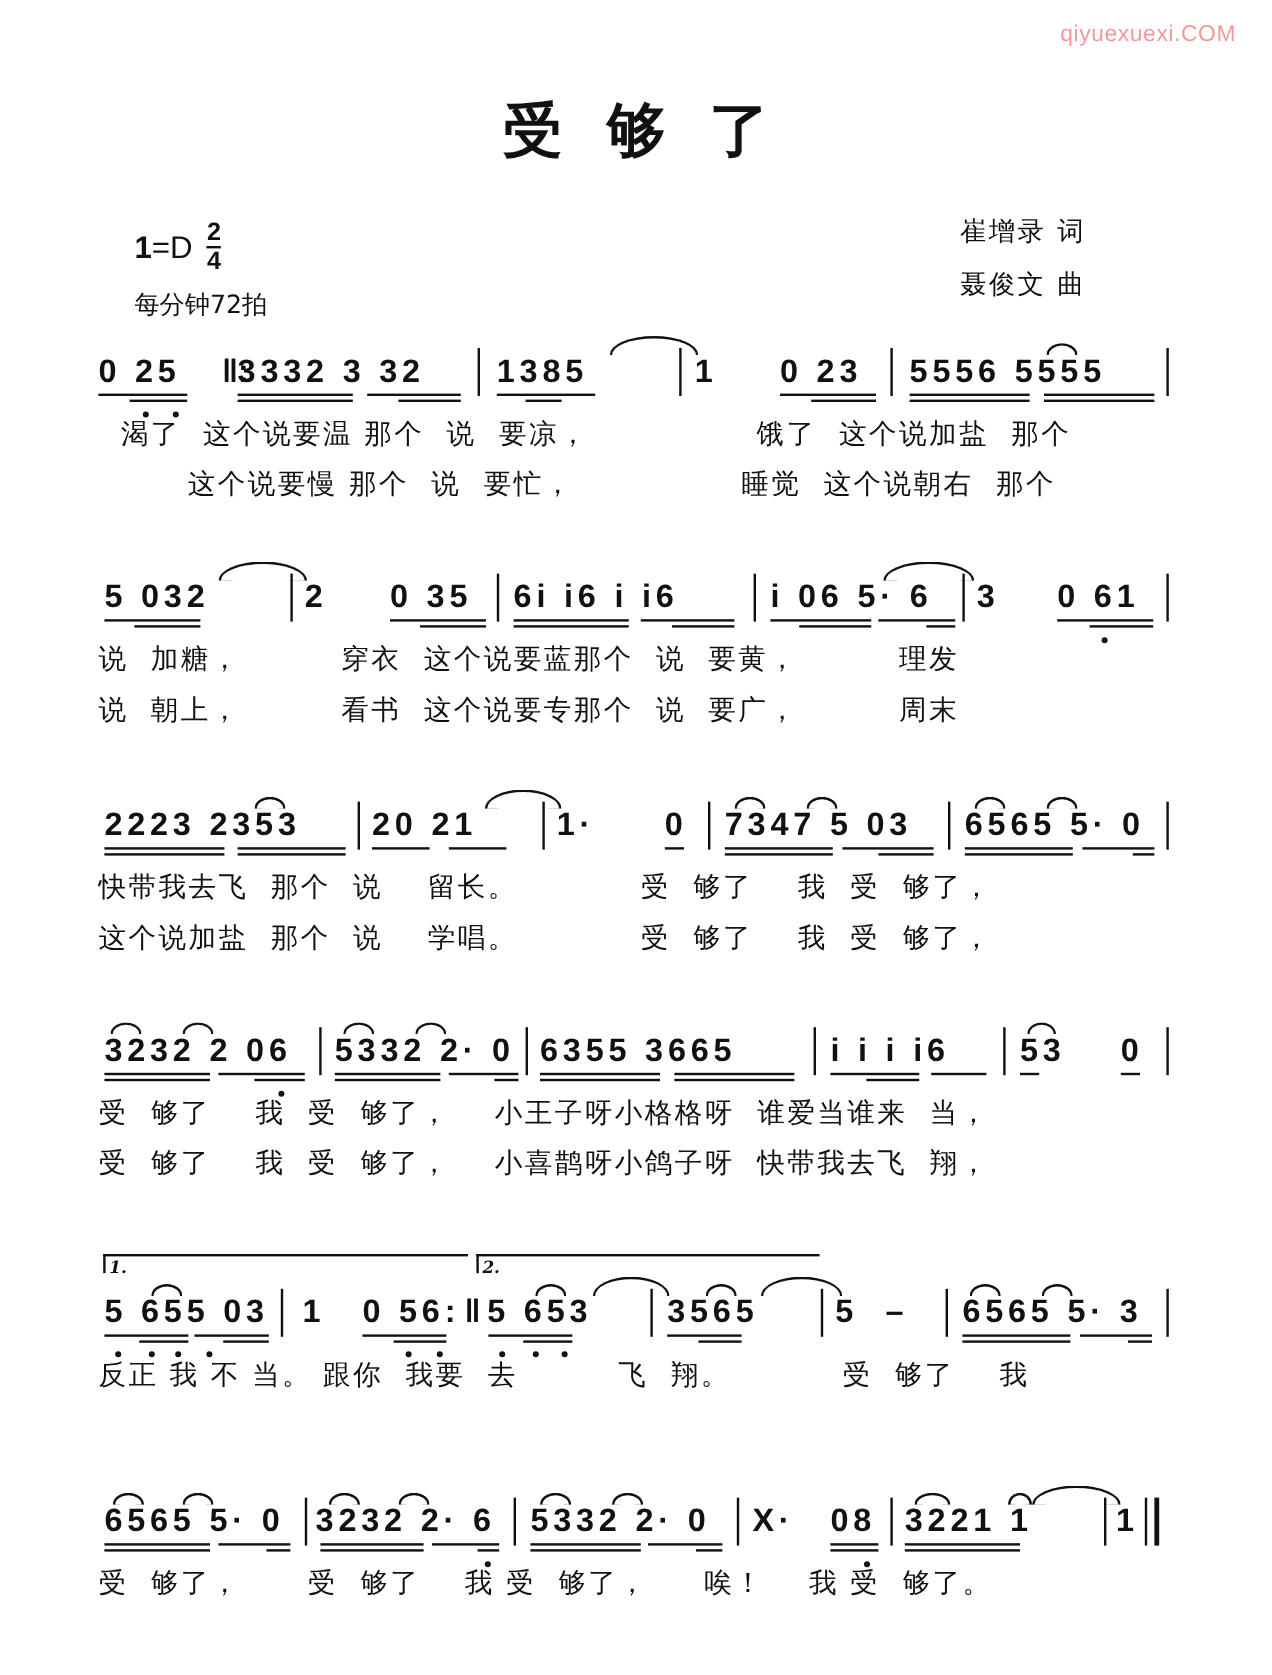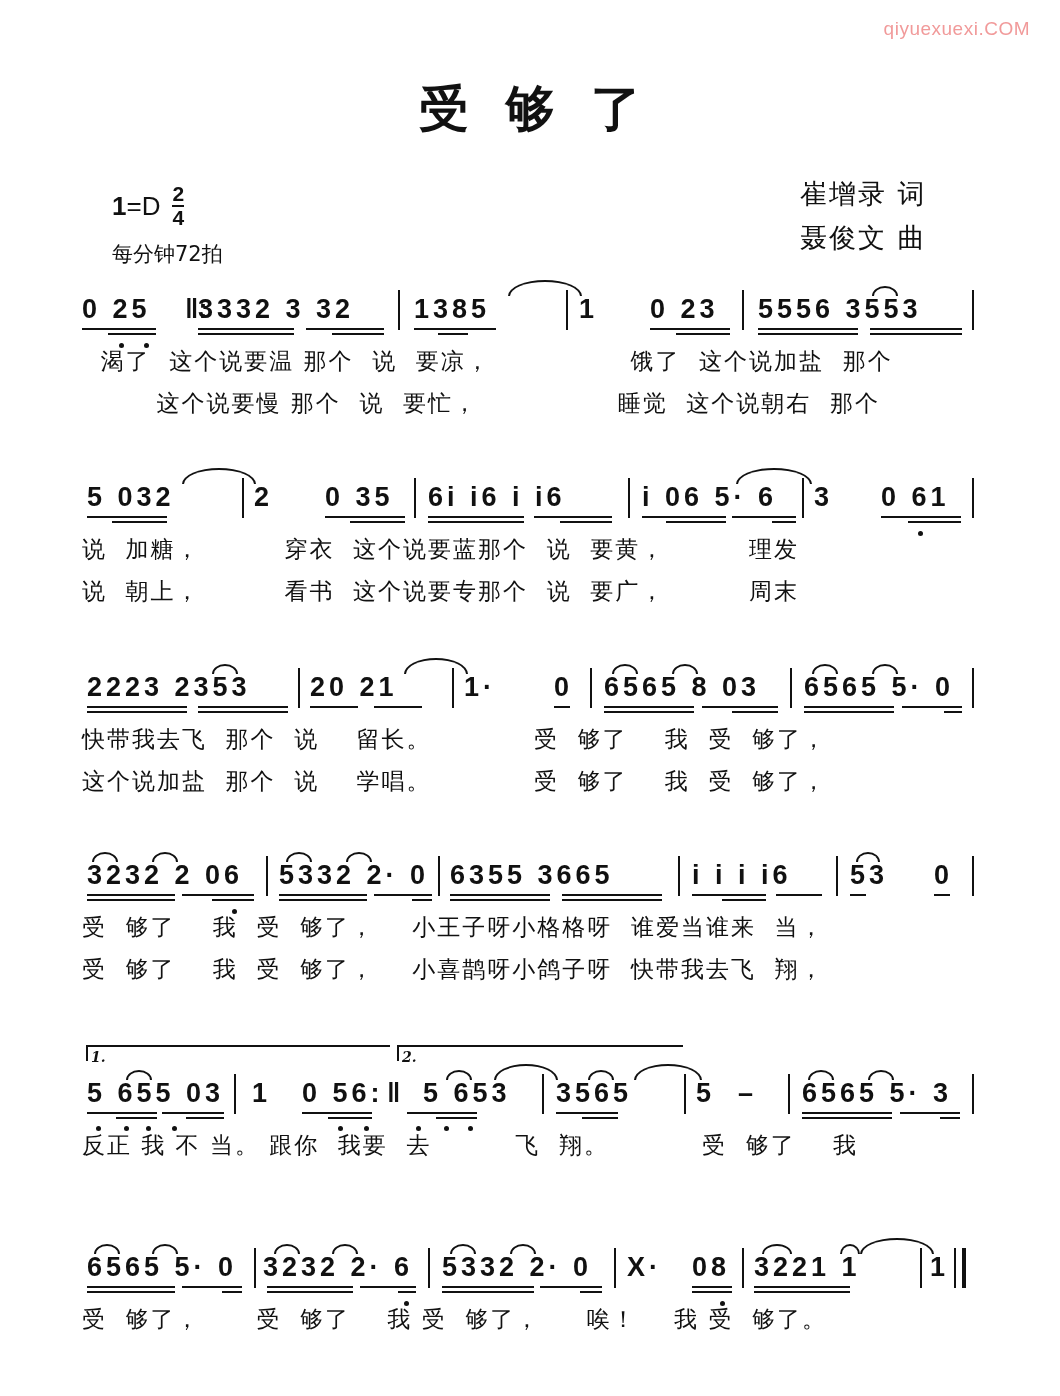--- a/index.html
+++ b/index.html
@@ -4,21 +4,21 @@
 <style>
   html, body { margin: 0; padding: 0; background: #ffffff; }
   body { width: 1060px; height: 1396px; position: relative; overflow: hidden; font-family: "DejaVu Sans", sans-serif; color: #111; }
   .watermark { position: absolute; right: 30px; top: 18px; font-family: "Liberation Sans", sans-serif; font-size: 19px; color: #f19a9a; letter-spacing: 0.5px; }
   .title { position: absolute; left: 0; right: 0; top: 76px; text-align: center; font-family: "DejaVu Serif", serif; font-size: 50px; font-weight: bold; letter-spacing: 36px; padding-left: 36px; }
   .key { position: absolute; left: 112px; top: 184px; font-family: "Liberation Sans", sans-serif; font-size: 26px; display: flex; align-items: center; }
   .key .num { font-weight: bold; }
   .frac { display: inline-flex; flex-direction: column; align-items: center; margin-left: 12px; font-weight: bold; font-size: 21px; line-height: 20px; }
   .frac .bar { width: 12px; border-top: 2px solid #111; margin: 1px 0; }
   .tempo { position: absolute; left: 112px; top: 240px; font-size: 21px; font-family: "DejaVu Sans", sans-serif; }
-  .credits { position: absolute; left: 800px; top: 172px; font-family: "DejaVu Serif", serif; font-size: 27px; line-height: 44px; letter-spacing: 2px; text-align: right; }
+  .credits { position: absolute; left: 800px; top: 172px; font-family: "DejaVu Serif", serif; font-size: 22px; line-height: 44px; letter-spacing: 2px; text-align: right; }
 
   .system { position: absolute; left: 82px; width: 900px; }
   .notes { position: absolute; left: 0; top: 0; height: 40px; width: 900px; white-space: nowrap; }
   .seg { position: absolute; top: 0; font-family: "Liberation Sans", sans-serif; font-weight: bold; font-size: 27px; letter-spacing: 4px; }
   .barline { position: absolute; top: -4px; width: 2px; height: 40px; background: #111; }
   .ul1 { position: absolute; height: 0; border-top: 2.5px solid #111; }
   .dot { position: absolute; width: 5px; height: 5px; border-radius: 50%; background: #111; }
   .arc { position: absolute; border: 2px solid #111; border-bottom: none; border-radius: 50% 50% 0 0 / 100% 100% 0 0; }
   .lyric { position: absolute; left: 0; font-family: "DejaVu Serif", serif; font-size: 23px; white-space: pre; letter-spacing: 2px; }
   .volta { position: absolute; border-top: 2px solid #111; border-left: 2px solid #111; }
@@ -51,21 +51,21 @@
   <div class="notes">
     <span class="seg" style="left:0">0 25</span>
     <span class="seg" style="left:103px;letter-spacing:0">‖:</span>
     <span class="seg" style="left:116px">3332 3 32</span>
     <span class="barline" style="left:316px"></span>
     <span class="seg" style="left:332px">1385</span>
     <span class="barline" style="left:484px"></span>
     <span class="seg" style="left:497px">1</span>
     <span class="seg" style="left:568px">0 23</span>
     <span class="barline" style="left:660px"></span>
-    <span class="seg" style="left:676px">5556 3553</span>
+    <span class="seg" style="left:676px">5556 5555</span>
     <span class="barline" style="left:890px"></span>
     <span class="ul1" style="left:0;width:74px;top:34px"></span>
     <span class="ul1" style="left:26px;width:48px;top:39px"></span>
     <span class="dot" style="left:37px;top:49px"></span>
     <span class="dot" style="left:62px;top:49px"></span>
     <span class="ul1" style="left:116px;width:96px;top:34px"></span>
     <span class="ul1" style="left:116px;width:96px;top:39px"></span>
     <span class="ul1" style="left:224px;width:78px;top:34px"></span>
     <span class="ul1" style="left:250px;width:52px;top:39px"></span>
     <span class="ul1" style="left:332px;width:82px;top:34px"></span>
@@ -121,21 +121,21 @@
 
 <div class="system" style="top:672px;">
   <div class="notes">
     <span class="seg" style="left:5px">2223 2353</span>
     <span class="barline" style="left:216px"></span>
     <span class="seg" style="left:228px">20 21</span>
     <span class="barline" style="left:370px"></span>
     <span class="seg" style="left:382px">1·</span>
     <span class="seg" style="left:472px">0</span>
     <span class="barline" style="left:508px"></span>
-    <span class="seg" style="left:522px">6565 8 03</span>
+    <span class="seg" style="left:522px">7347 5 03</span>
     <span class="barline" style="left:708px"></span>
     <span class="seg" style="left:722px">6565 5· 0</span>
     <span class="barline" style="left:890px"></span>
     <span class="ul1" style="left:5px;width:100px;top:34px"></span>
     <span class="ul1" style="left:5px;width:100px;top:39px"></span>
     <span class="ul1" style="left:116px;width:90px;top:34px"></span>
     <span class="ul1" style="left:116px;width:90px;top:39px"></span>
     <span class="arc" style="left:130px;top:-8px;width:22px;height:8px"></span>
     <span class="ul1" style="left:228px;width:48px;top:34px"></span>
     <span class="ul1" style="left:292px;width:48px;top:34px"></span>
@@ -205,21 +205,21 @@
 <div class="volta" style="left:397px;top:1045px;width:284px;height:14px;border-right:none">
   <span class="lbl">2.</span>
 </div>
 <div class="system" style="top:1078px;">
   <div class="notes">
     <span class="seg" style="left:5px">5 655 03</span>
     <span class="barline" style="left:152px"></span>
     <span class="seg" style="left:170px">1</span>
     <span class="seg" style="left:220px">0 56:</span>
     <span class="seg" style="left:305px;letter-spacing:0">‖</span>
-    <span class="seg" style="left:341px">5 653</span>
+    <span class="seg" style="left:324px">5 653</span>
     <span class="barline" style="left:460px"></span>
     <span class="seg" style="left:474px">3565</span>
     <span class="barline" style="left:602px"></span>
     <span class="seg" style="left:614px">5</span>
     <span class="seg" style="left:656px">–</span>
     <span class="barline" style="left:706px"></span>
     <span class="seg" style="left:720px">6565 5· 3</span>
     <span class="barline" style="left:890px"></span>
     <span class="ul1" style="left:5px;width:70px;top:34px"></span>
     <span class="ul1" style="left:34px;width:41px;top:39px"></span>

